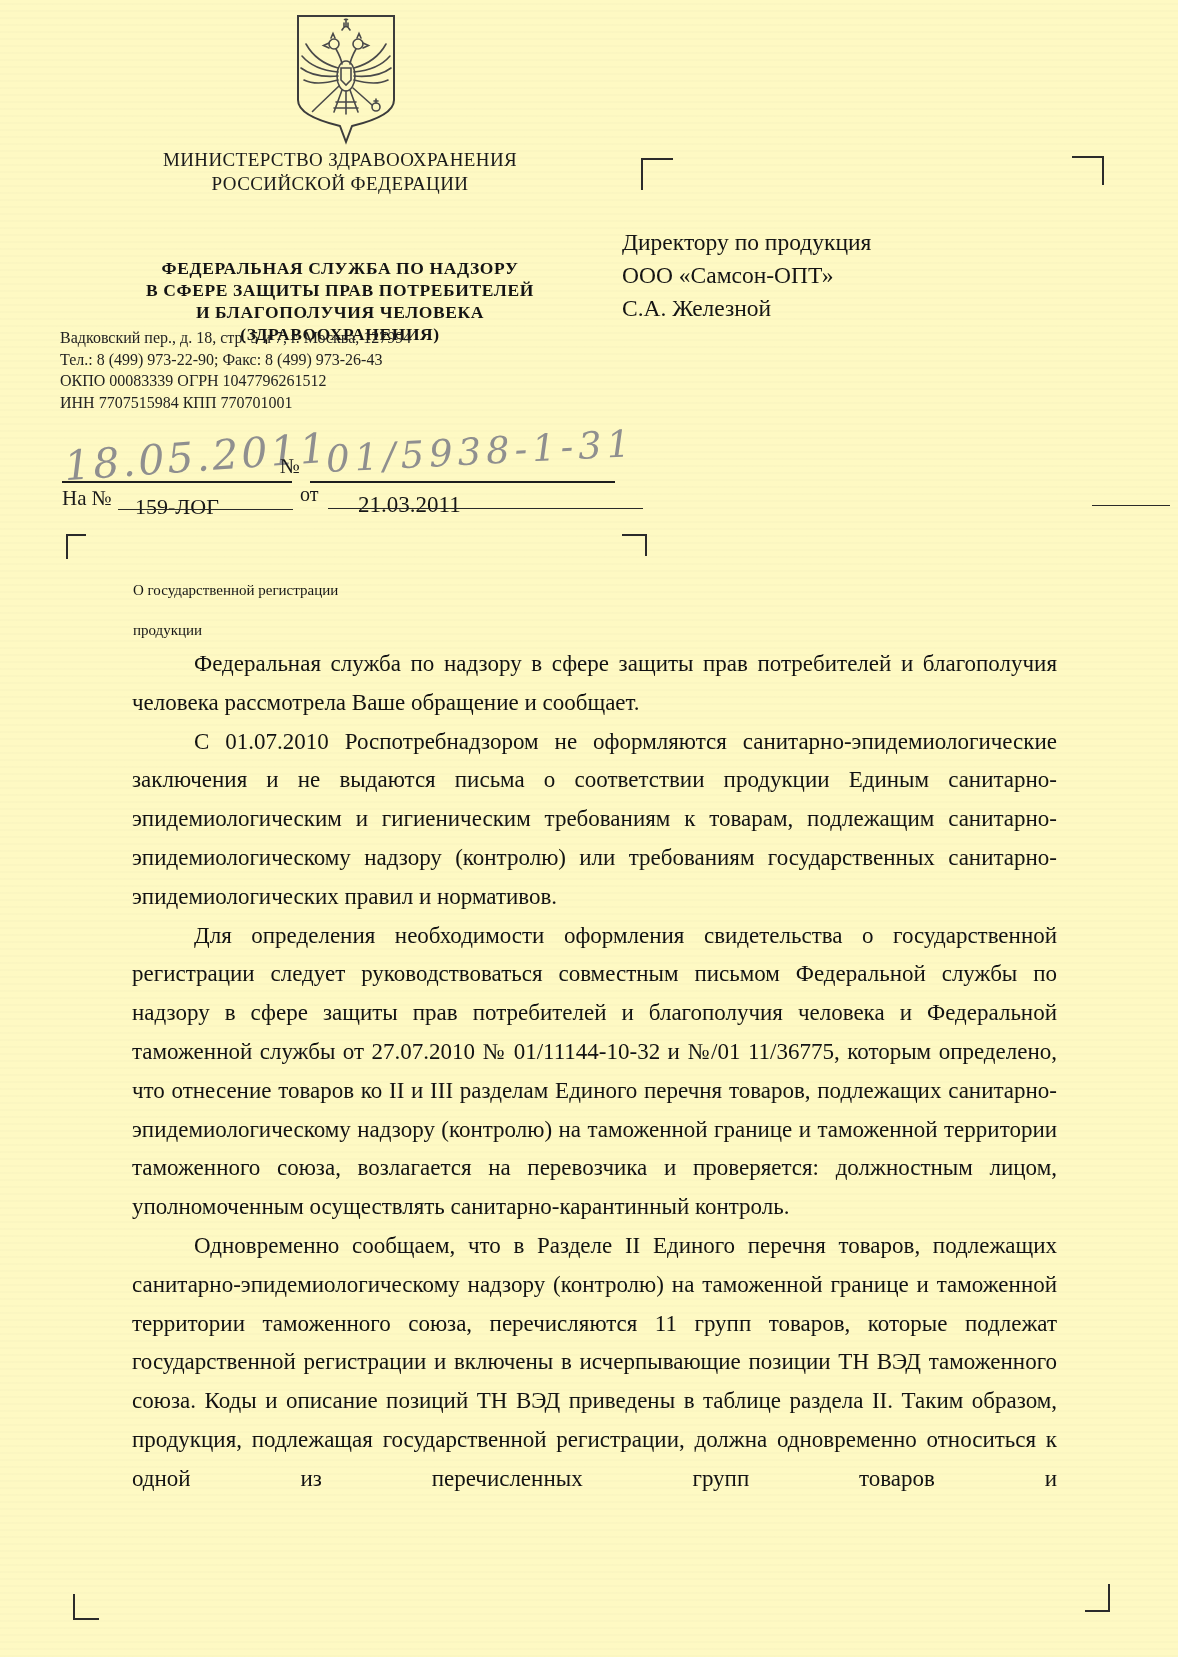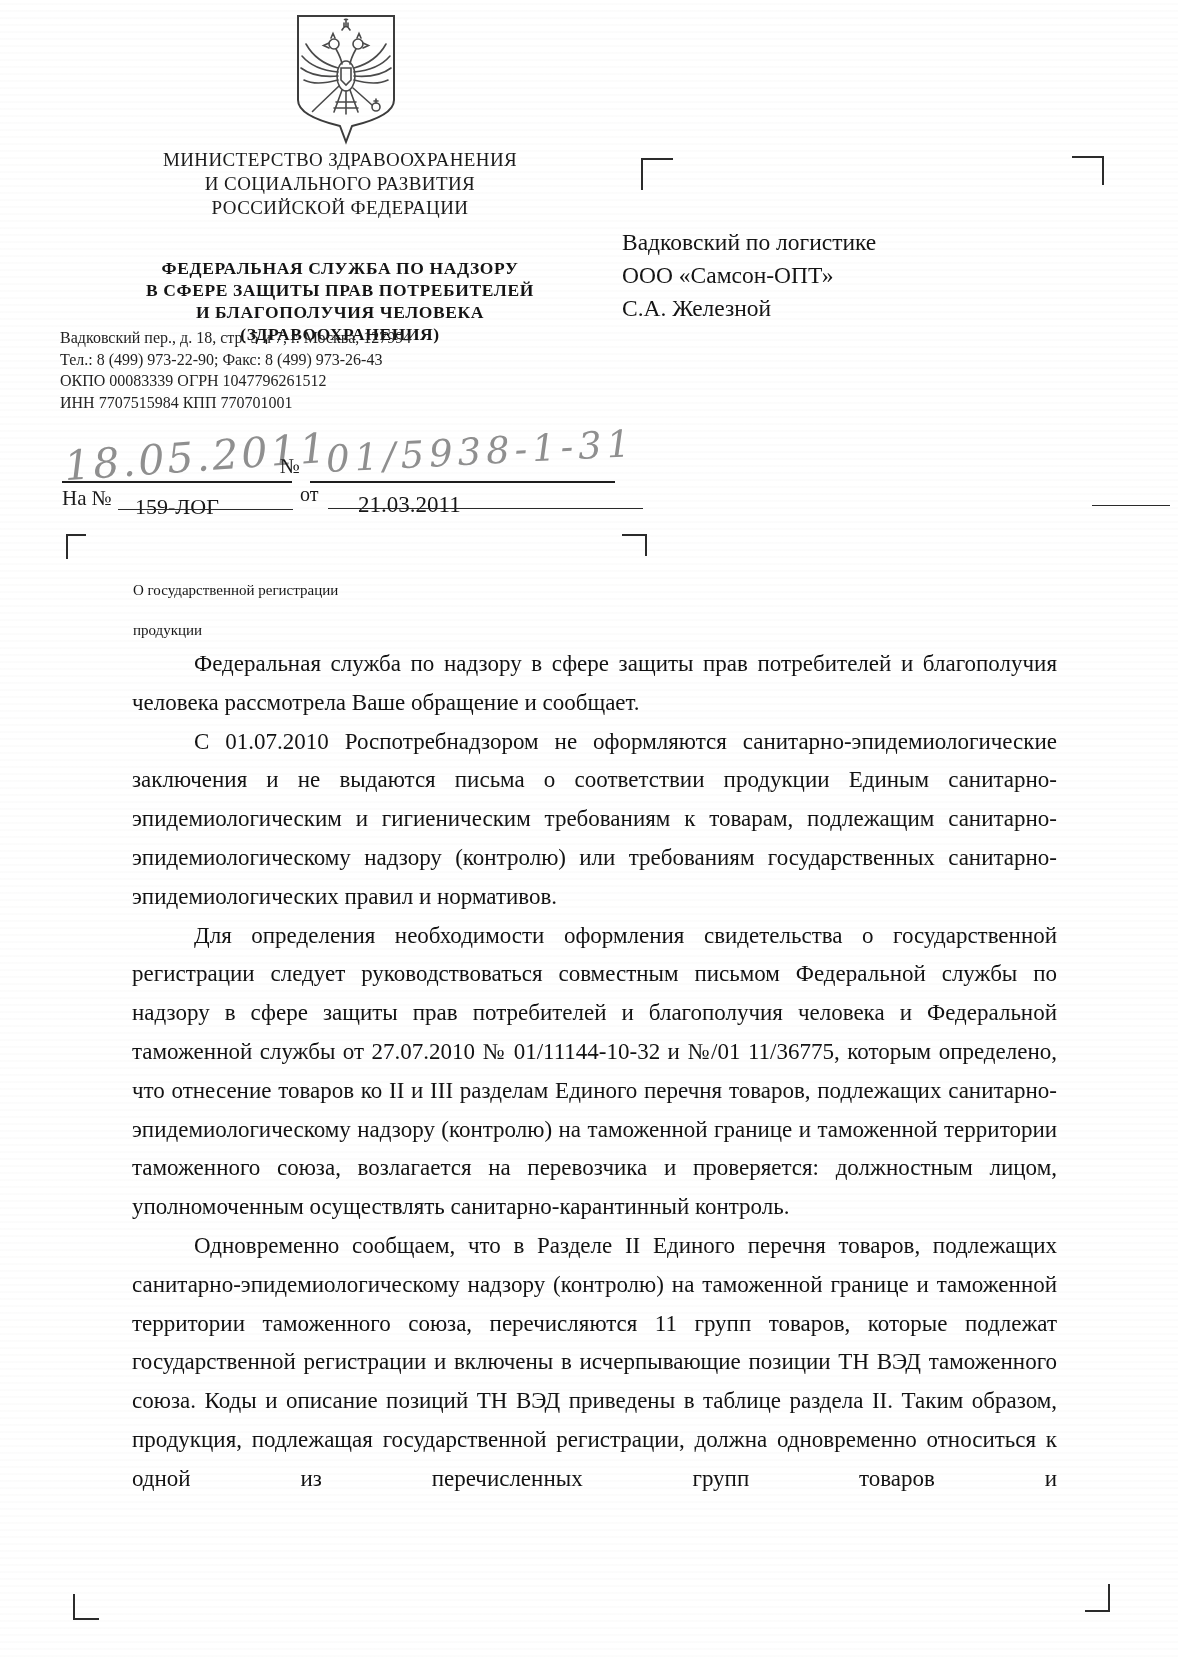--- a/index.html
+++ b/index.html
@@ -1,20 +1,20 @@
 <!DOCTYPE html>
 <html><head>
 <meta charset="utf-8">
 <style>
   html,body{margin:0;padding:0;background:#e8e8e6;}
   .page{
     position:relative;
     width:1178px;height:1657px;
     margin:0 auto;
-    background:#ffffff;
+    background:#fef9c3;
     font-family:"Liberation Serif","DejaVu Serif",serif;
     color:#161616;
     overflow:hidden;
   }
   
   .page::before{
     content:"";position:absolute;inset:0;pointer-events:none;
     background:repeating-linear-gradient(0deg,rgba(120,120,115,0.025) 0 2px,transparent 2px 7px);
   }
 
@@ -90,40 +90,39 @@
         <path d="M56 80 L48 102 M60 81 L60 104 M64 80 L72 102 M50 92 H70 M48 98 H72"></path>
         <path d="M53 76 L30 98 M30 98 l-3.5 3.5"></path>
         <circle cx="90" cy="97" r="4"></circle>
         <path d="M90 93 V89 M88 91 H92 M86 95 L67 78"></path>
       </g>
     </svg>
   </div>
 
   <div class="ministry">
     <div>МИНИСТЕРСТВО ЗДРАВООХРАНЕНИЯ</div>
-    <div>И СОЦИАЛЬНОГО РАЗВИТИЯ</div>
     <div>РОССИЙСКОЙ ФЕДЕРАЦИИ</div>
   </div>
 
   <div class="agency">
     <div>ФЕДЕРАЛЬНАЯ СЛУЖБА ПО НАДЗОРУ</div>
     <div>В СФЕРЕ ЗАЩИТЫ ПРАВ ПОТРЕБИТЕЛЕЙ</div>
     <div>И БЛАГОПОЛУЧИЯ ЧЕЛОВЕКА</div>
     <div>(ЗДРАВООХРАНЕНИЯ)</div>
   </div>
 
   <div class="address">
     <div>Вадковский пер., д. 18, стр. 5 и 7,  г. Москва, 127994</div>
     <div>Тел.: 8 (499) 973-22-90; Факс: 8 (499) 973-26-43</div>
     <div>ОКПО 00083339  ОГРН 1047796261512</div>
     <div>ИНН 7707515984  КПП 770701001</div>
   </div>
 
   <div class="recipient">
-    <div>Вадковский по логистике</div>
+    <div>Директору по продукция</div>
     <div>ООО «Самсон-ОПТ»</div>
     <div>С.А. Железной</div>
   </div>
 
   <div class="hand hand-date">18.05.2011</div>
   <div class="rule" style="left:62px;top:481px;width:230px;"></div>
   <div class="lbl" style="left:280px;top:454px;">№</div>
   <div class="rule" style="left:310px;top:481px;width:305px;"></div>
   <div class="hand hand-number">01/5938-1-31</div>
 

